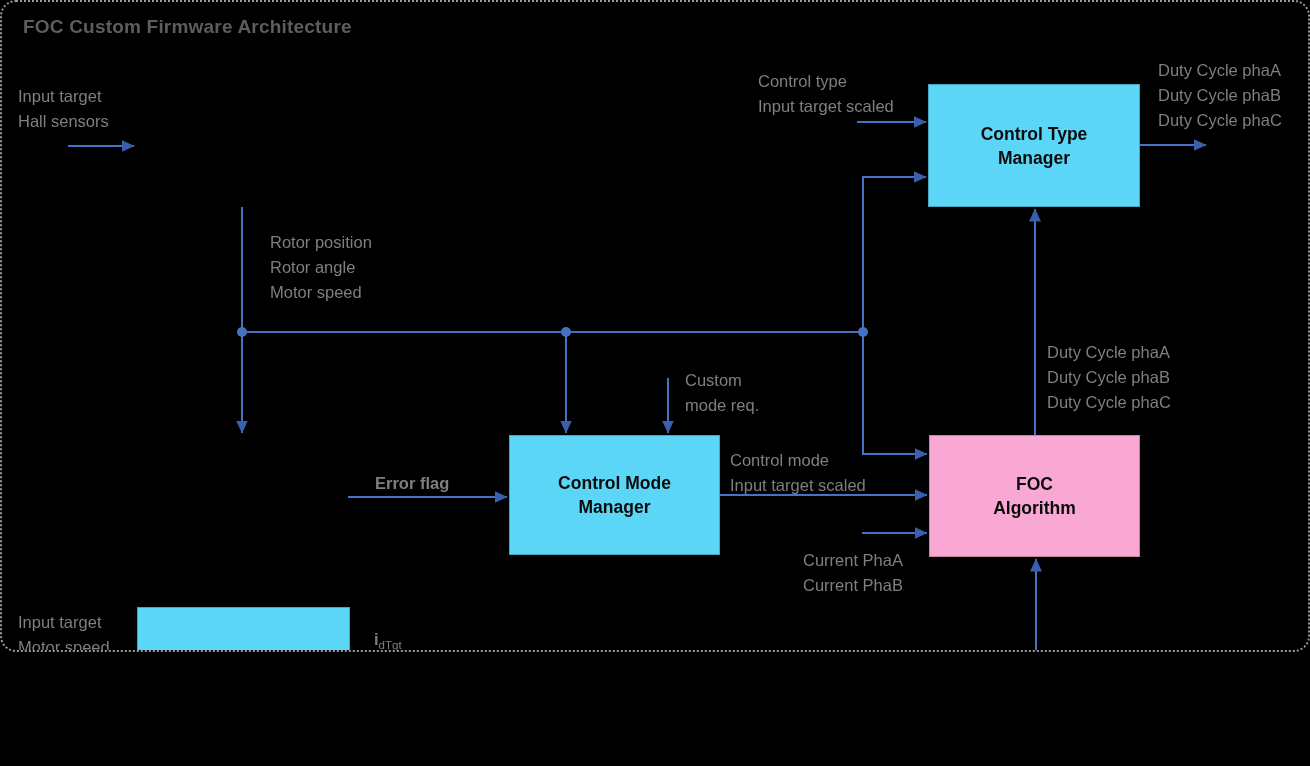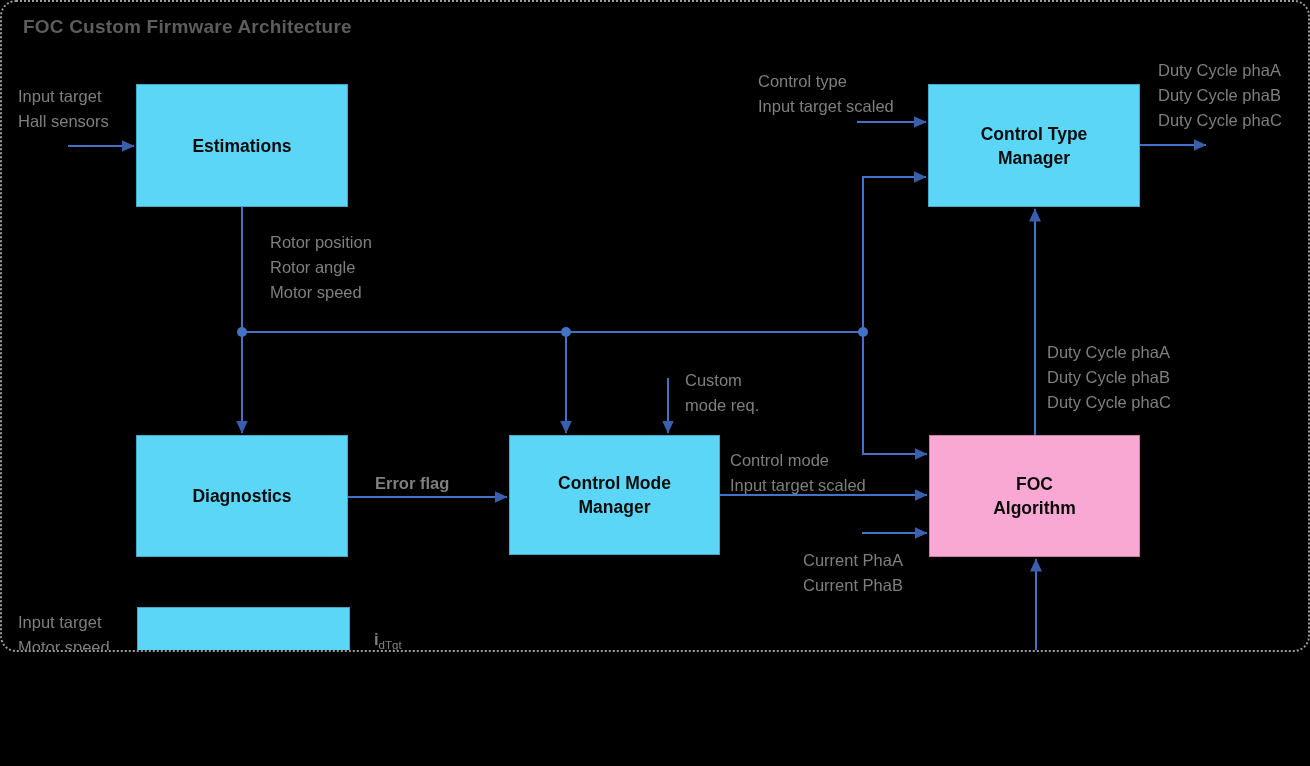--- a/index.html
+++ b/index.html
@@ -61,32 +61,26 @@
       <path d="M64 667 H133" marker-end="url(#arrow)"></path>
       <path d="M348 667 H1034 V557" marker-end="url(#arrow)"></path>
     </g>
     <g fill="#4472c4" stroke="none">
       <circle cx="240" cy="330" r="5"></circle>
       <circle cx="564" cy="330" r="5"></circle>
       <circle cx="861" cy="330" r="5"></circle>
     </g>
   </svg>
 
-  <div class="node node-cyan" style="left:134px; top:82px; width:212px; height:123px;">
-    <div>Estimations</div>
-  </div>
 
   <div class="node node-cyan" style="left:926px; top:82px; width:212px; height:123px;">
     <div>Control Type</div>
     <div>Manager</div>
   </div>
 
-  <div class="node node-cyan" style="left:134px; top:433px; width:212px; height:122px;">
-    <div>Diagnostics</div>
-  </div>
 
   <div class="node node-cyan" style="left:507px; top:433px; width:211px; height:120px;">
     <div>Control Mode</div>
     <div>Manager</div>
   </div>
 
   <div class="node node-pink" style="left:927px; top:433px; width:211px; height:122px;">
     <div>FOC</div>
     <div>Algorithm</div>
   </div>

